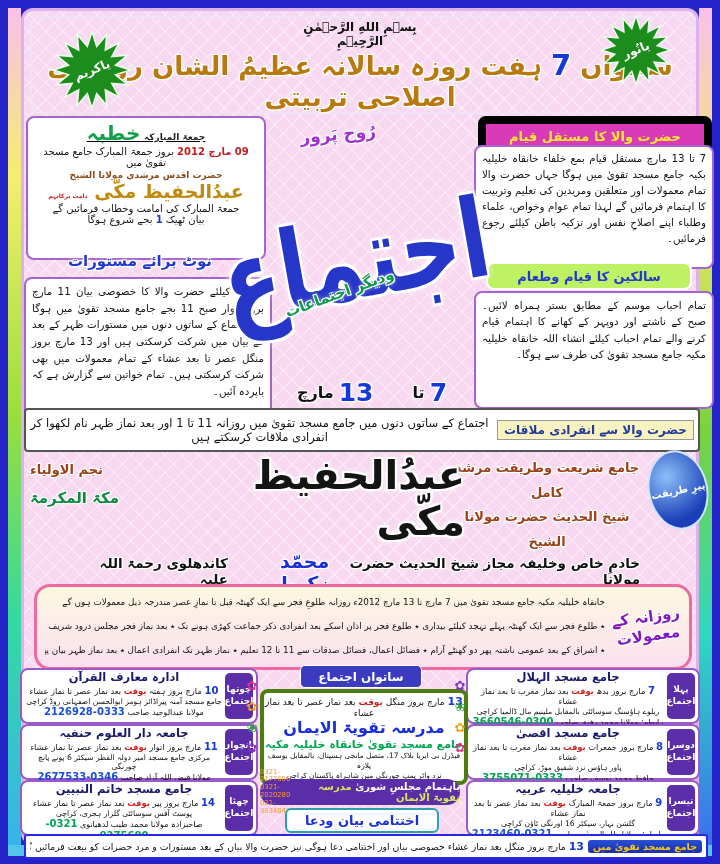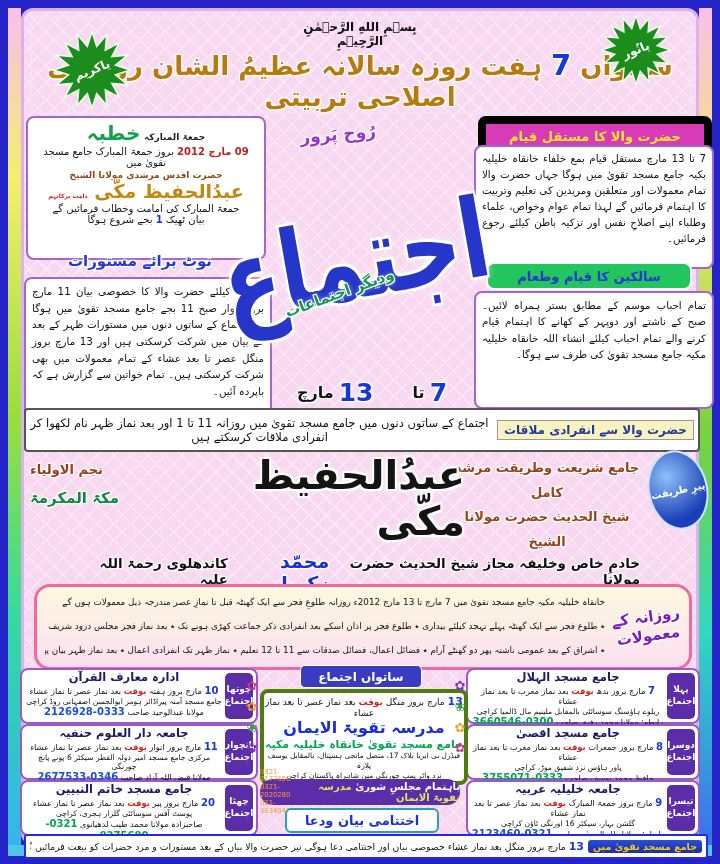--- a/index.html
+++ b/index.html
@@ -32,21 +32,21 @@
   .main-title .num{color:#1538d8;font-size:29px;}
   .star{position:absolute;}
   .star svg{position:absolute;left:0;top:0;width:100%;height:100%;}
   .star .star-label{position:absolute;left:0;top:0;right:0;bottom:0;display:flex;align-items:center;
      justify-content:center;color:#fff;font-weight:bold;font-size:12px;transform:rotate(-22deg);}
   .star-l{left:52px;top:30px;width:80px;height:80px;}
   .star-r{left:600px;top:14px;width:72px;height:72px;}
 
   
   .khutba-box{left:26px;top:116px;width:228px;height:134px;padding:3px 4px;text-align:center;}
-  .khutba-head{font-size:11px;}
+  .khutba-head{font-size:11px;text-decoration:underline;}
   .khutba-head .big{font-size:20px;font-weight:bold;color:#12a04a;}
   .khutba-head .small{font-size:9px;color:#222;font-weight:bold;}
   .kh-line1{font-size:10px;color:#111;margin-top:1px;}
   .kh-line1 .date{color:#c02020;font-weight:bold;}
   .kh-line2{font-size:9px;font-weight:bold;color:#8a4a1a;margin-top:2px;}
   .kh-name{font-size:19px;font-weight:bold;color:#c08a10;line-height:1.2;}
   .kh-name .suffix{font-size:6px;color:#d02020;}
   .kh-line3{font-size:10px;color:#111;}
   .kh-line4{font-size:10px;color:#111;}
   .kh-line4 .num{color:#1538d8;font-weight:bold;}
@@ -55,21 +55,21 @@
      font-size:15px;font-weight:bold;color:#2238d0;}
   .note-box{left:24px;top:277px;width:232px;height:138px;padding:4px 6px;
      font-size:10.3px;color:#111;text-align:justify;line-height:1.62;}
 
   
   .qayam-heading{position:absolute;left:478px;top:116px;width:218px;height:24px;background:#d83ab8;
      border:8px solid #000000;border-radius:8px;color:#ffe92a;font-size:13px;font-weight:bold;
      display:flex;align-items:center;justify-content:center;}
   .qayam-box{left:474px;top:145px;width:224px;height:112px;padding:4px 6px;
      font-size:10.3px;color:#111;text-align:justify;line-height:1.55;}
-  .salikeen-heading{position:absolute;left:486px;top:262px;width:202px;height:24px;background:#22c55e;
+  .salikeen-heading{position:absolute;left:486px;top:262px;width:202px;height:24px;background:#bef264;
      border:2px solid #fff;border-radius:8px;color:#2238d0;font-size:13px;font-weight:bold;
      display:flex;align-items:center;justify-content:center;}
   .salikeen-box{left:474px;top:291px;width:224px;height:106px;padding:4px 6px;
      font-size:10.3px;color:#111;text-align:justify;line-height:1.6;}
 
   
   .ruh-parwar{position:absolute;left:278px;top:124px;width:120px;text-align:center;
      font-size:17px;font-weight:bold;color:#a030d0;transform:rotate(-5deg);}
   .ijtima-wrap{position:absolute;left:243px;top:146px;width:224px;height:228px;
      display:flex;align-items:center;justify-content:center;}
@@ -309,21 +309,21 @@
         <span>مولانا فیض اللہ آزاد صاحب</span>
         <span class="ph ph-blue">0346-2677533</span>
       </div>
     </div>
     <div class="event-label">پانچواں اجتماع</div>
   </div>
   <div class="event-box" style="left:20px;top:780px;">
     <div class="event-content">
       <div class="ev-title">جامع مسجد خاتم النبیین</div>
       <div class="ev-when">
-        <span class="n">20</span>
+        <span class="n">14</span>
         <span>مارچ بروز پیر</span>
         <span class="b">بوقت</span>
         <span>بعد نماز عصر تا نماز عشاء</span>
       </div>
       <div class="ev-where">پوسٹ آفس سوسائٹی گلزار ہجری، کراچی</div>
       <div class="ev-who">
         <span>صاحبزادہ مولانا محمد طیب لدھیانوی</span>
         <span class="ph ph-green">0321-9275680</span>
       </div>
     </div>

